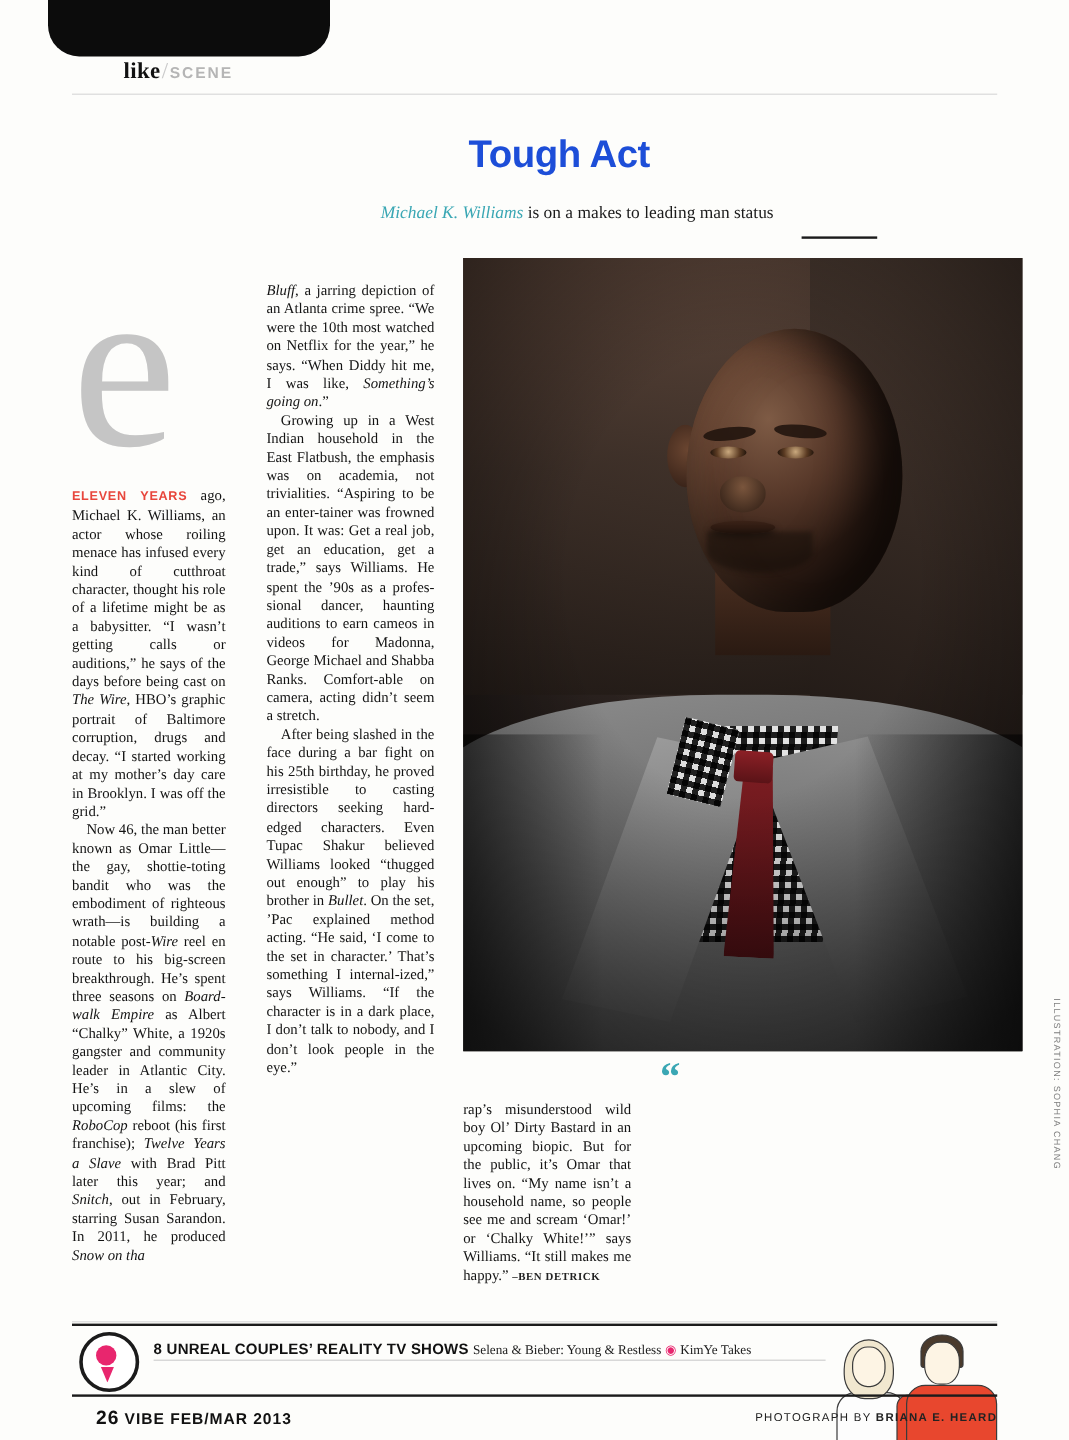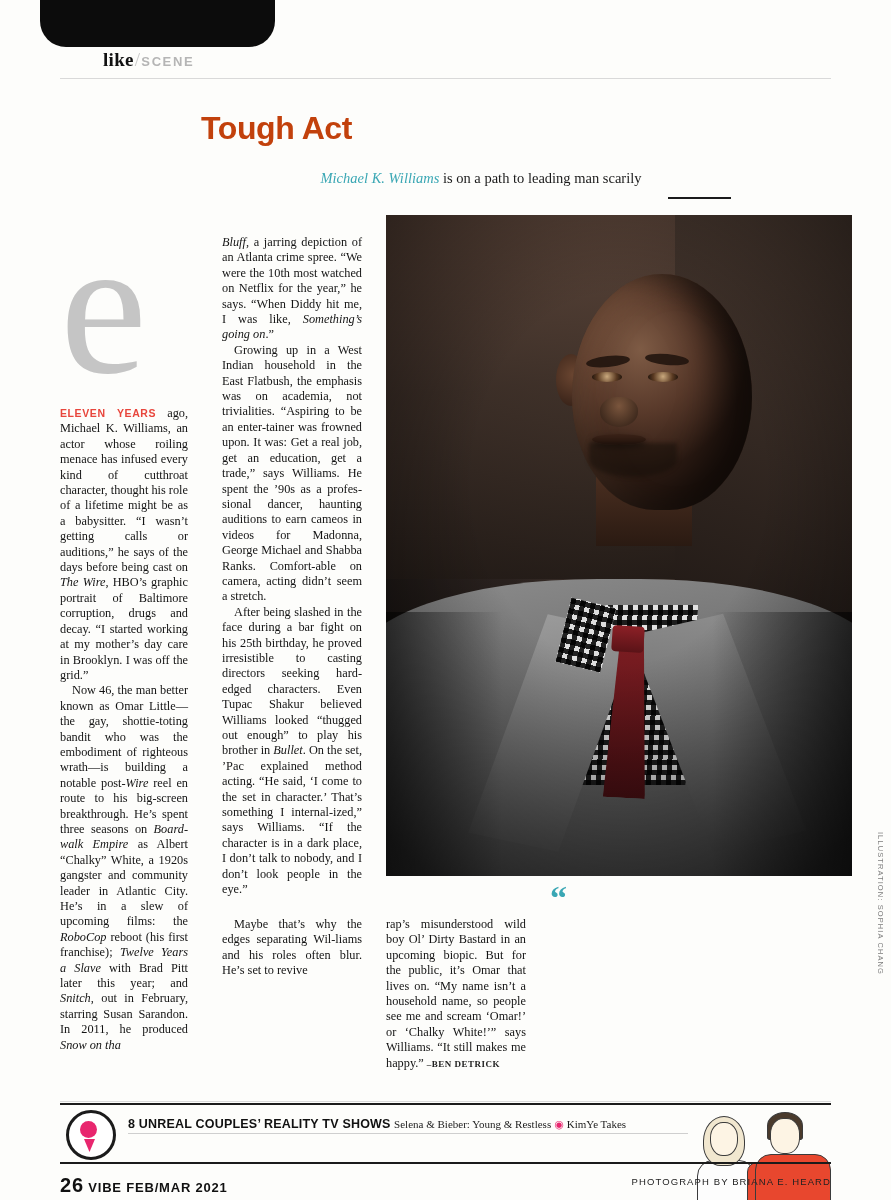--- a/index.html
+++ b/index.html
@@ -65,25 +65,26 @@
     height: 1px;
     background: #d9d9d9;
   }
 
   
   .headline {
     position: absolute;
     left: 201px;
     top: 110px;
     width: 530px;
+    text-align: center;
     font-family: "Liberation Sans", sans-serif;
     font-weight: bold;
     font-size: 32px;
     letter-spacing: -0.4px;
-    color: #c2410c;
+    color: #1d4ed8;
   }
   .dek {
     position: absolute;
     left: 231px;
     top: 150px;
     width: 500px;
     text-align: center;
     font-family: "Liberation Serif", serif;
     font-size: 14.5px;
     line-height: 19px;
@@ -475,67 +476,64 @@
   
   .folio {
     position: absolute;
     left: 60px; top: 1174px;
     font-family: "Liberation Sans", sans-serif;
     font-size: 13px;
     font-weight: bold;
     letter-spacing: .8px;
     color: #111;
   }
-  .folio .num { font-size: 20px; }
+  .folio .num { font-size: 16px; margin-left: 20px; }
   .photo-credit {
     position: absolute;
     right: 60px; top: 1176px;
     font-family: "Liberation Sans", sans-serif;
     font-size: 9.5px;
     letter-spacing: 1.1px;
     color: #222;
   }
-  .photo-credit .b { font-weight: normal; }
+  .photo-credit .b { font-weight: bold; }
 </style>
 </head>
 <body>
 
 <div class="page">
 
   <div class="top-tab"></div>
 
   <div class="masthead">
     <span class="blast">like</span><span class="slash">/</span><span class="scene">SCENE</span>
   </div>
   <div class="rule-top"></div>
 
   <div class="headline">Tough Act</div>
 
   <div class="dek">
     <br>
-    <span class="name">Michael K. Williams</span><span> is on a path to leading man scarily</span>
+    <span class="name">Michael K. Williams</span><span> is on a makes to leading man status</span>
   </div>
   <div class="rule-dek"></div>
 
   <div class="dropcap">e</div>
 
   <div class="col col1">
     <p class="first"><span class="smallcaps">ELEVEN YEARS</span><span> ago, Michael K. Williams, an actor whose roiling menace has infused every kind of cutthroat character, thought his role of a lifetime might be as a babysitter. “I wasn’t getting  calls or auditions,” he says of the days before being cast on </span><em>The Wire</em><span>, HBO’s graphic portrait of Baltimore corruption, drugs and decay. “I started working at my mother’s day care in Brooklyn. I was off the grid.”</span></p>
     <p><span>Now 46, the man better known as Omar Little—the gay, shottie-toting bandit who was the embodiment of righteous wrath—is building a notable post-</span><em>Wire</em><span> reel en route to his big-screen breakthrough. He’s spent three seasons on </span><em>Board-walk Empire</em><span> as Albert “Chalky” White, a 1920s gangster and community leader in Atlantic City. He’s in a slew of upcoming films: the </span><em>RoboCop</em><span> reboot (his first franchise); </span><em>Twelve Years a Slave</em><span> with Brad Pitt later this year; and </span><em>Snitch</em><span>, out in February, starring Susan Sarandon. In 2011, he produced </span><em>Snow on tha</em></p>
   </div>
 
   <div class="col col2">
     <p class="first"><em>Bluff</em><span>, a jarring depiction of an Atlanta crime spree. “We were the 10th most watched on Netflix for the year,” he says. “When Diddy hit me,  I was like, </span><em>Something’s going on</em><span>.”</span></p>
     <p>Growing up in a West Indian household in the East Flatbush, the emphasis was on academia, not trivialities. “Aspiring to be an enter-tainer was frowned upon. It was: Get a real job, get an education, get a trade,” says Williams. He spent the ’90s as a profes-sional dancer, haunting auditions to earn cameos in videos for Madonna, George Michael and Shabba Ranks. Comfort-able on camera, acting didn’t seem a stretch.</p>
     <p><span>After being slashed in the face during a bar fight on his 25th birthday, he proved irresistible to casting directors seeking hard-edged characters. Even Tupac Shakur believed Williams looked “thugged out enough” to play his brother in </span><em>Bullet</em><span>. On the set, ’Pac explained method acting. “He said, ‘I come to the set in character.’ That’s something I internal-ized,” says Williams. “If the character is in a dark place, I don’t talk to nobody, and I don’t look people in the eye.”</span></p>
   </div>
 
-  <div class="col col3">
-    <p>Maybe that’s why the edges separating Wil-liams and his roles often blur. He’s set to revive</p>
-  </div>
 
   <div class="col col4">
     <p class="first"><span>rap’s misunderstood wild boy Ol’ Dirty Bastard in an upcoming biopic. But for the public, it’s Omar that lives on. “My name isn’t a household name, so people see me and scream ‘Omar!’ or ‘Chalky White!’” says Williams. “It still makes me happy.” </span><span class="byline">–BEN DETRICK</span></p>
   </div>
 
   <div class="photo">
     <div class="bg"></div>
     <div class="wall"></div>
     <div class="wall2"></div>
     <div class="coat"></div>
@@ -586,19 +584,19 @@
 
   <div class="bb-line1">
     <span class="strong">8 UNREAL COUPLES’ REALITY TV SHOWS</span>
     <span class="item">Selena &amp; Bieber: Young &amp; Restless</span><span class="bb-sep">◉</span><span class="item">KimYe Takes</span>
   </div>
   <div class="bb-divider"></div>
 
   <div class="folio">
     <span class="num">26</span>
     <span>VIBE</span>
-    <span>FEB/MAR 2021</span>
+    <span>FEB/MAR 2013</span>
   </div>
   <div class="photo-credit">
     <span>PHOTOGRAPH BY </span><span class="b">BRIANA E. HEARD</span>
   </div>
 
 </div>
 
 </body></html>

